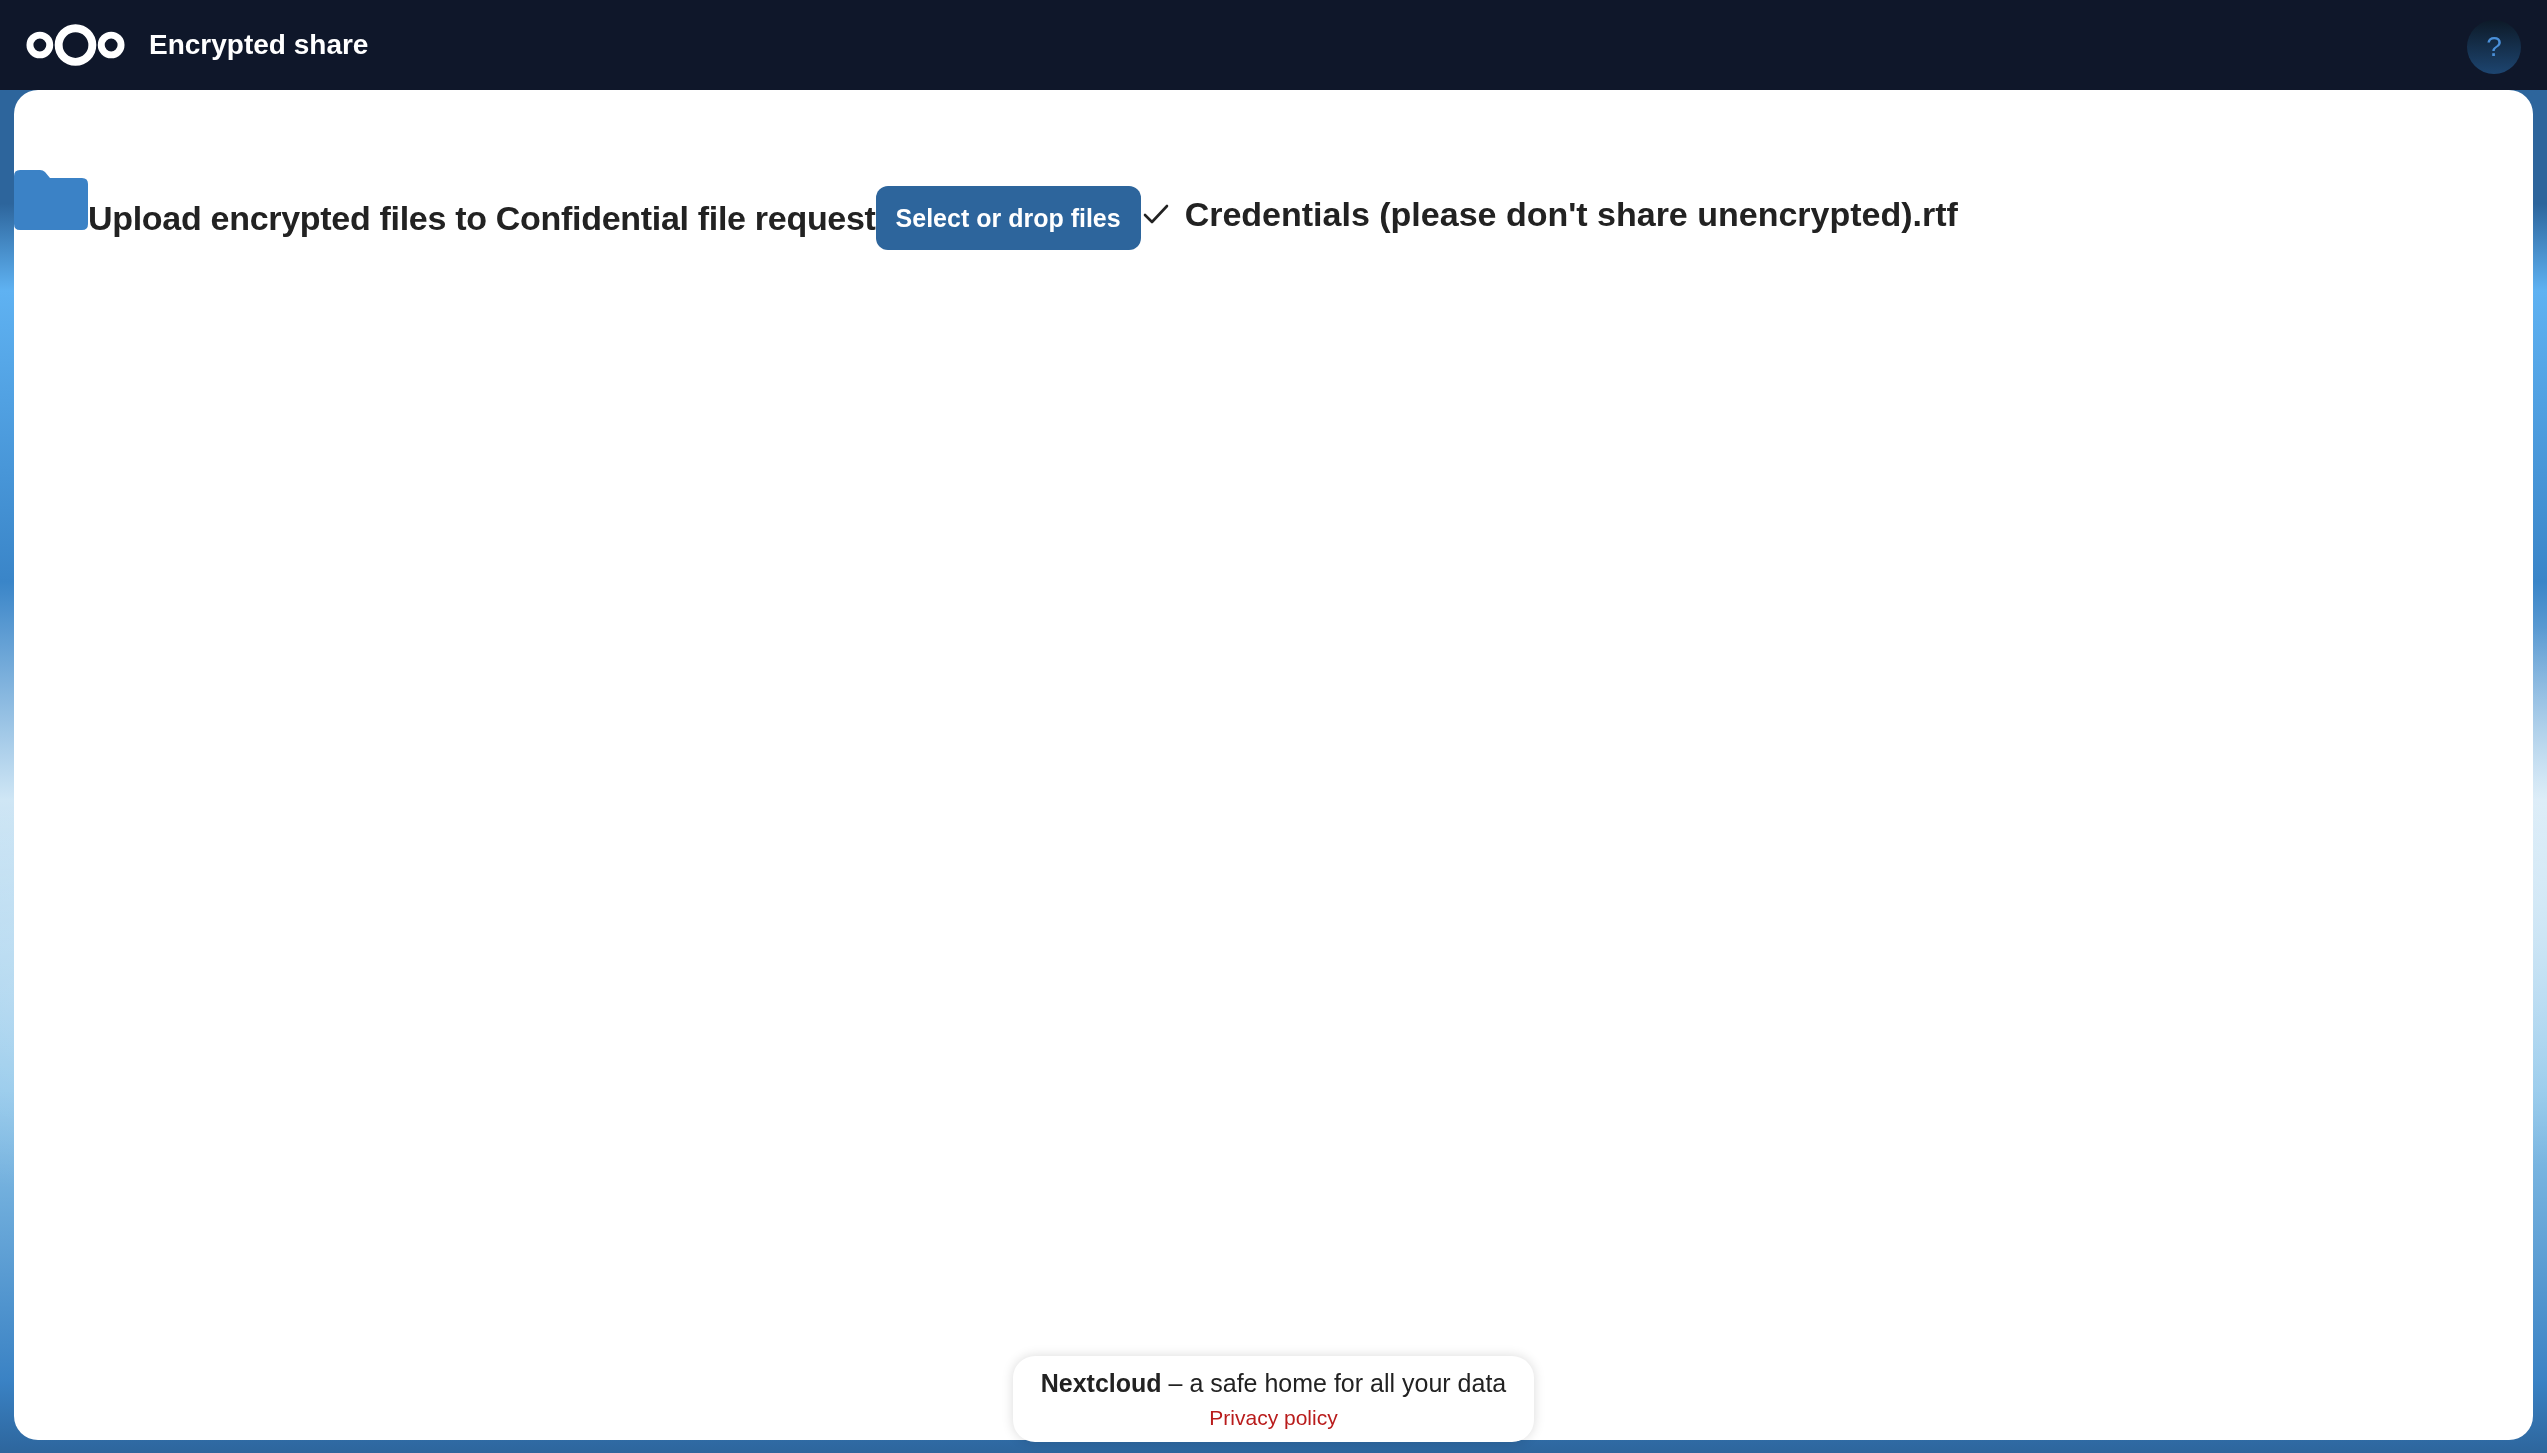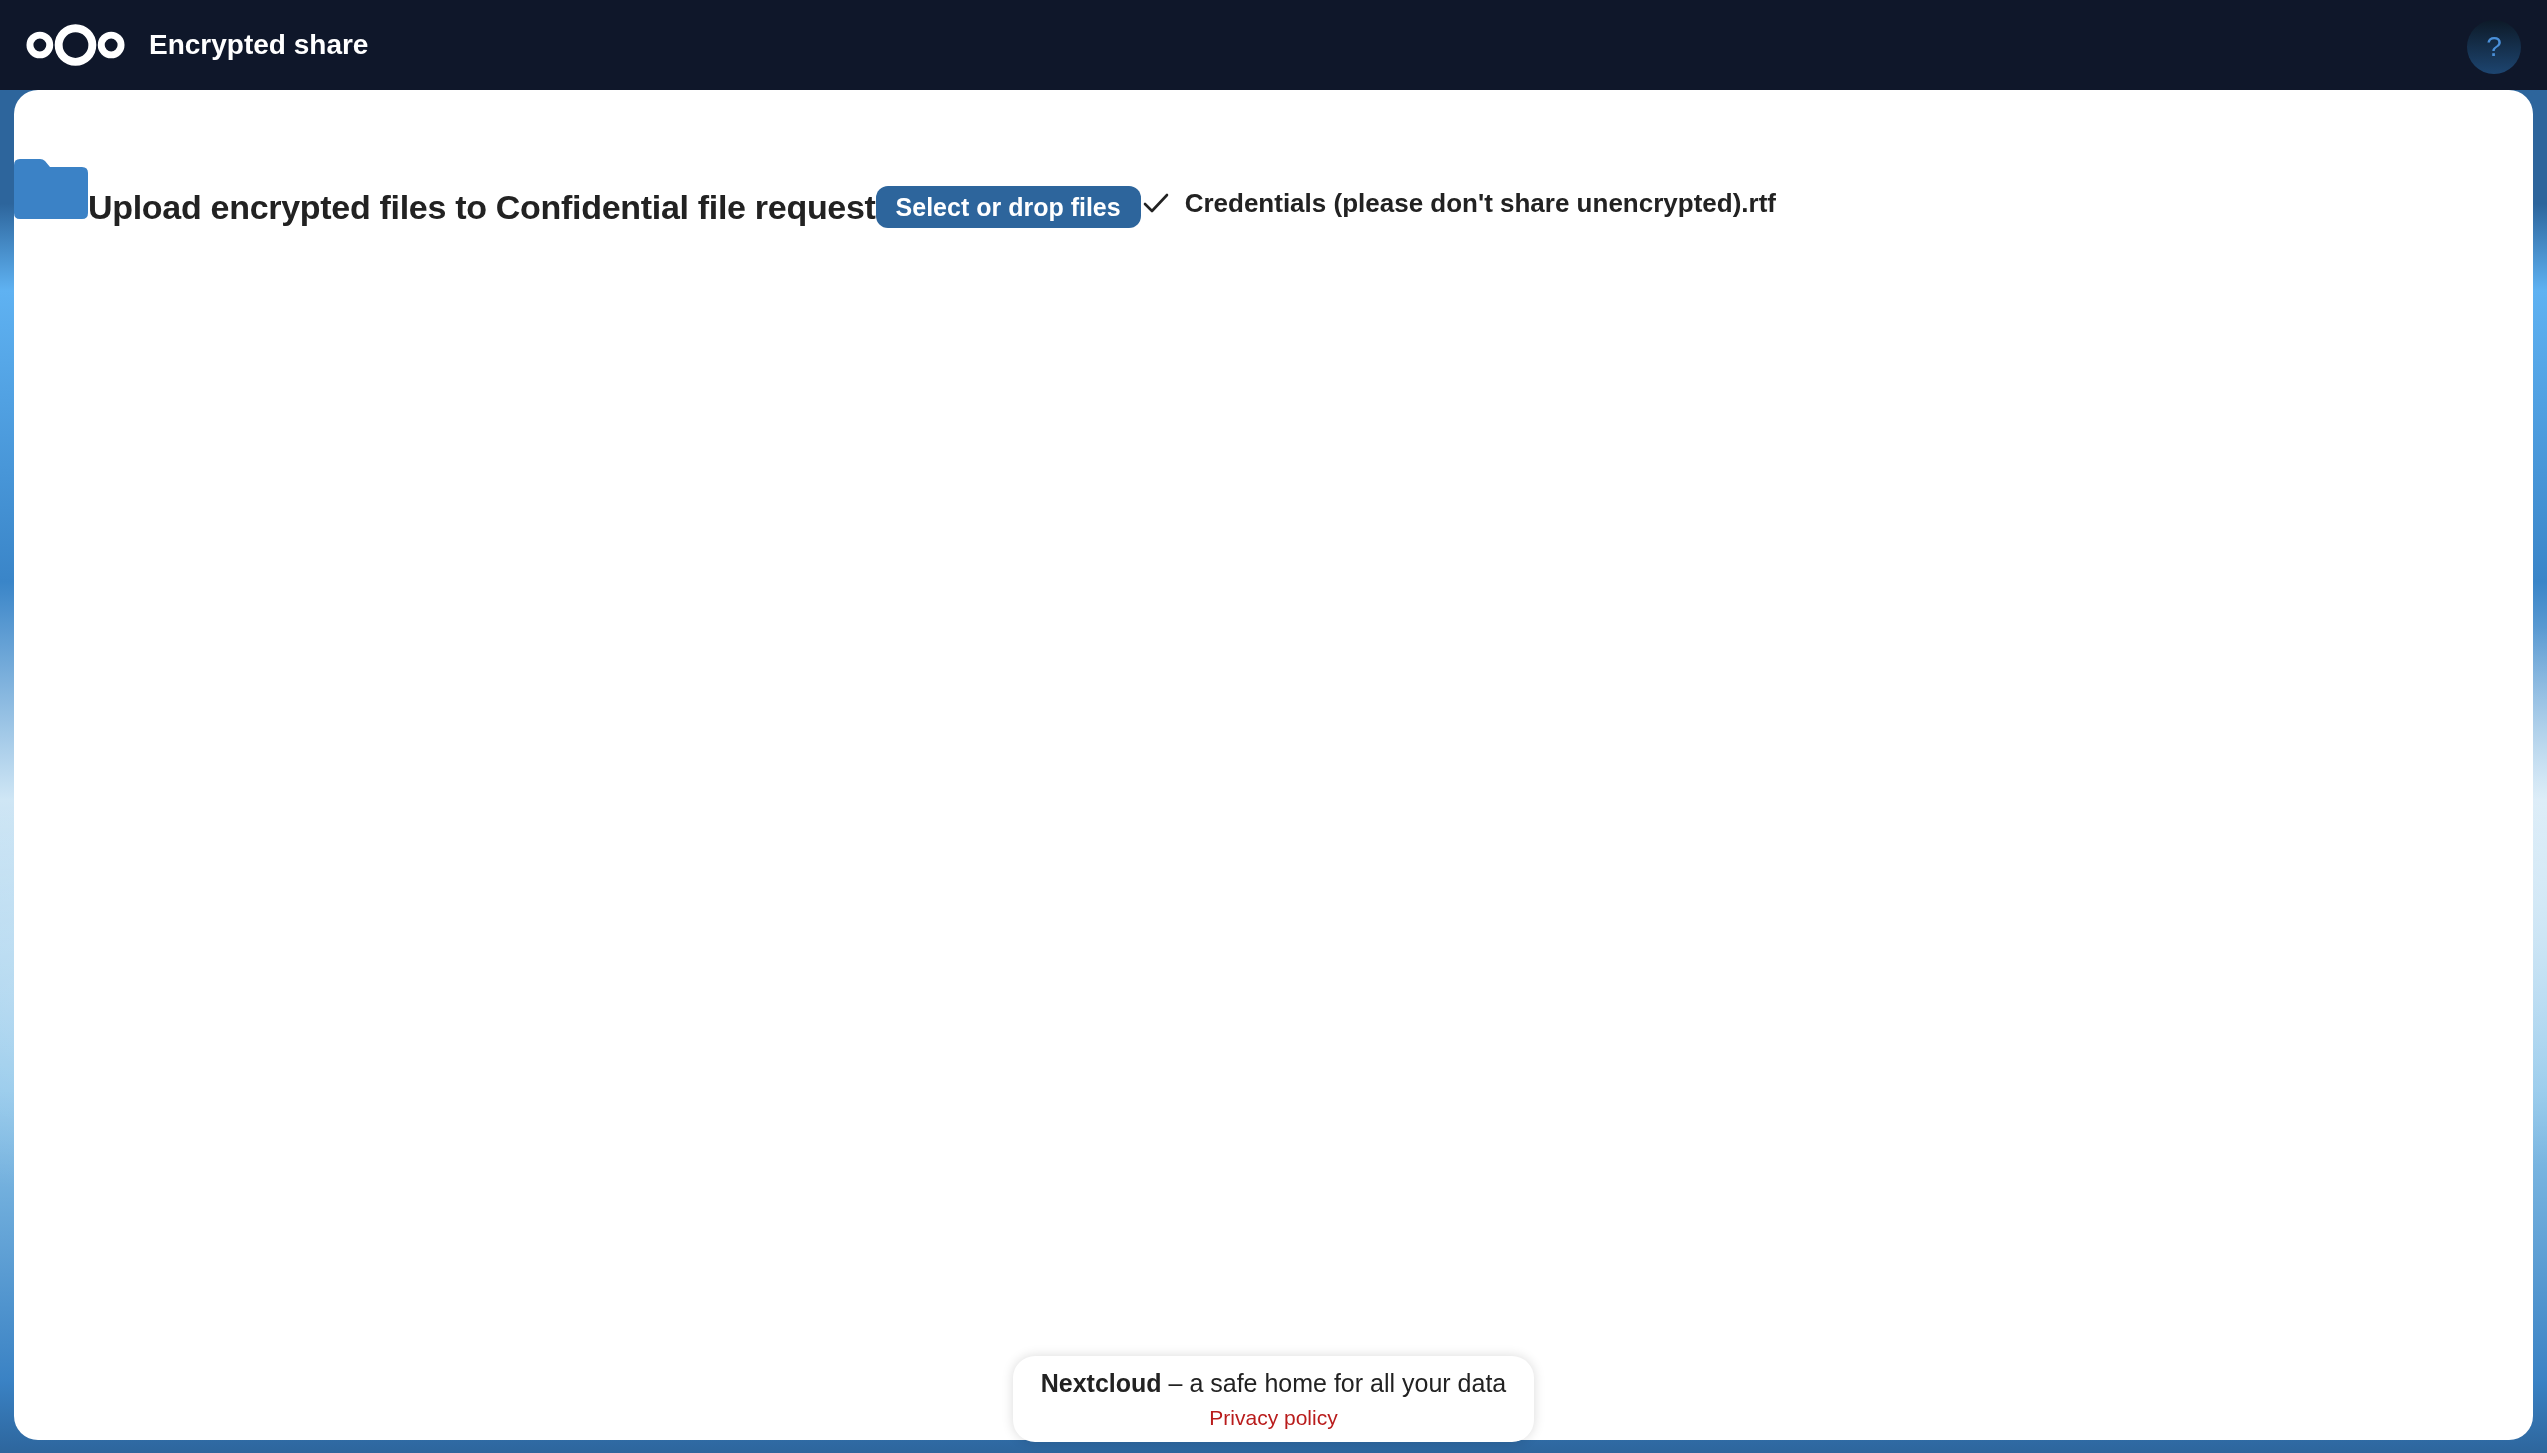--- a/index.html
+++ b/index.html
@@ -48,27 +48,27 @@
   .page-title {
     font-size: 34px; font-weight: bold; color: #222;
     margin-top: 36px; letter-spacing: -0.3px;
   }
   .upload-btn {
     margin-top: 36px;
     background: #2d659c; color: #fff;
     font-family: "Liberation Sans", sans-serif;
     font-size: 25px; font-weight: bold;
     border: none; border-radius: 12px;
-    height: 42px; padding: 0 20px;
+    height: 64px; padding: 0 20px;
     cursor: pointer;
   }
   .file-list { margin-top: 28px; list-style: none; }
   .file-item {
     display: flex; align-items: center;
-    font-size: 26px; font-weight: bold; color: #222;
+    font-size: 34px; font-weight: bold; color: #222;
     height: 37px;
   }
   .check-icon { width: 30px; height: 30px; margin-right: 14px; }
   .footer {
     position: absolute; left: 1013px; bottom: 12px;
     width: 521px; height: 86px;
     background: #fff; border-radius: 22px;
     box-shadow: 0 0 12px rgba(0,0,0,0.15);
     display: flex; flex-direction: column; align-items: center; justify-content: center;
     z-index: 3;

